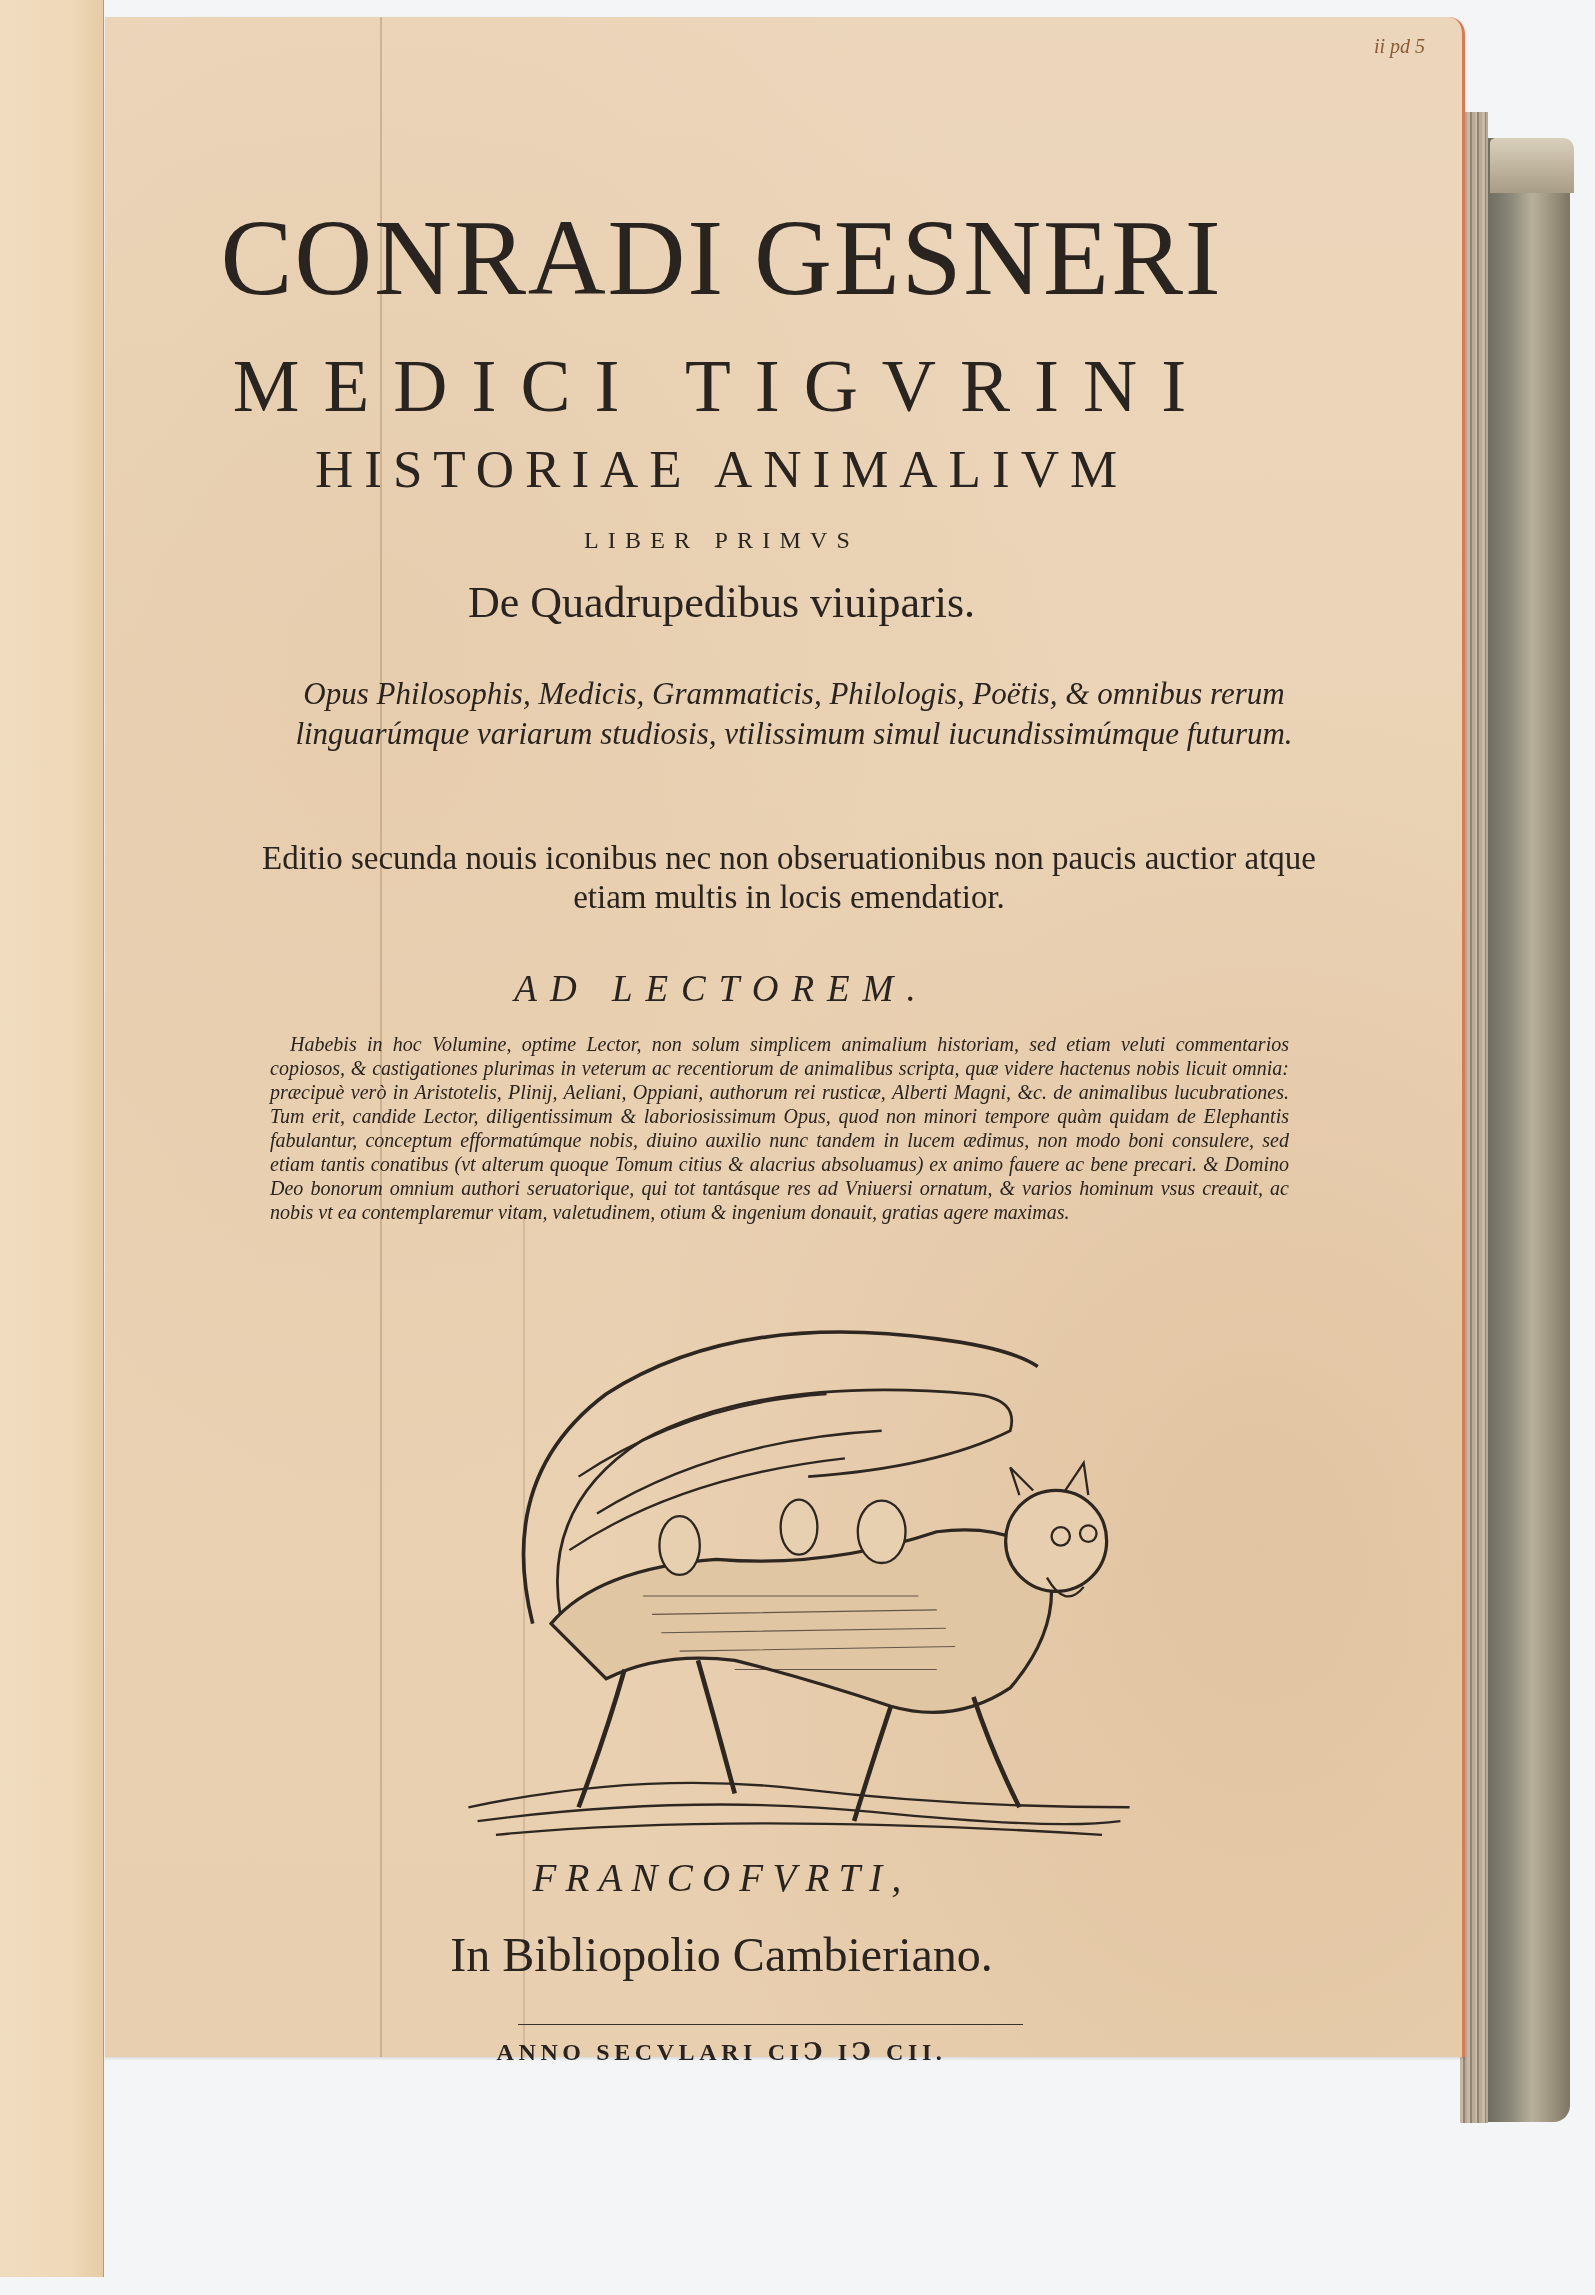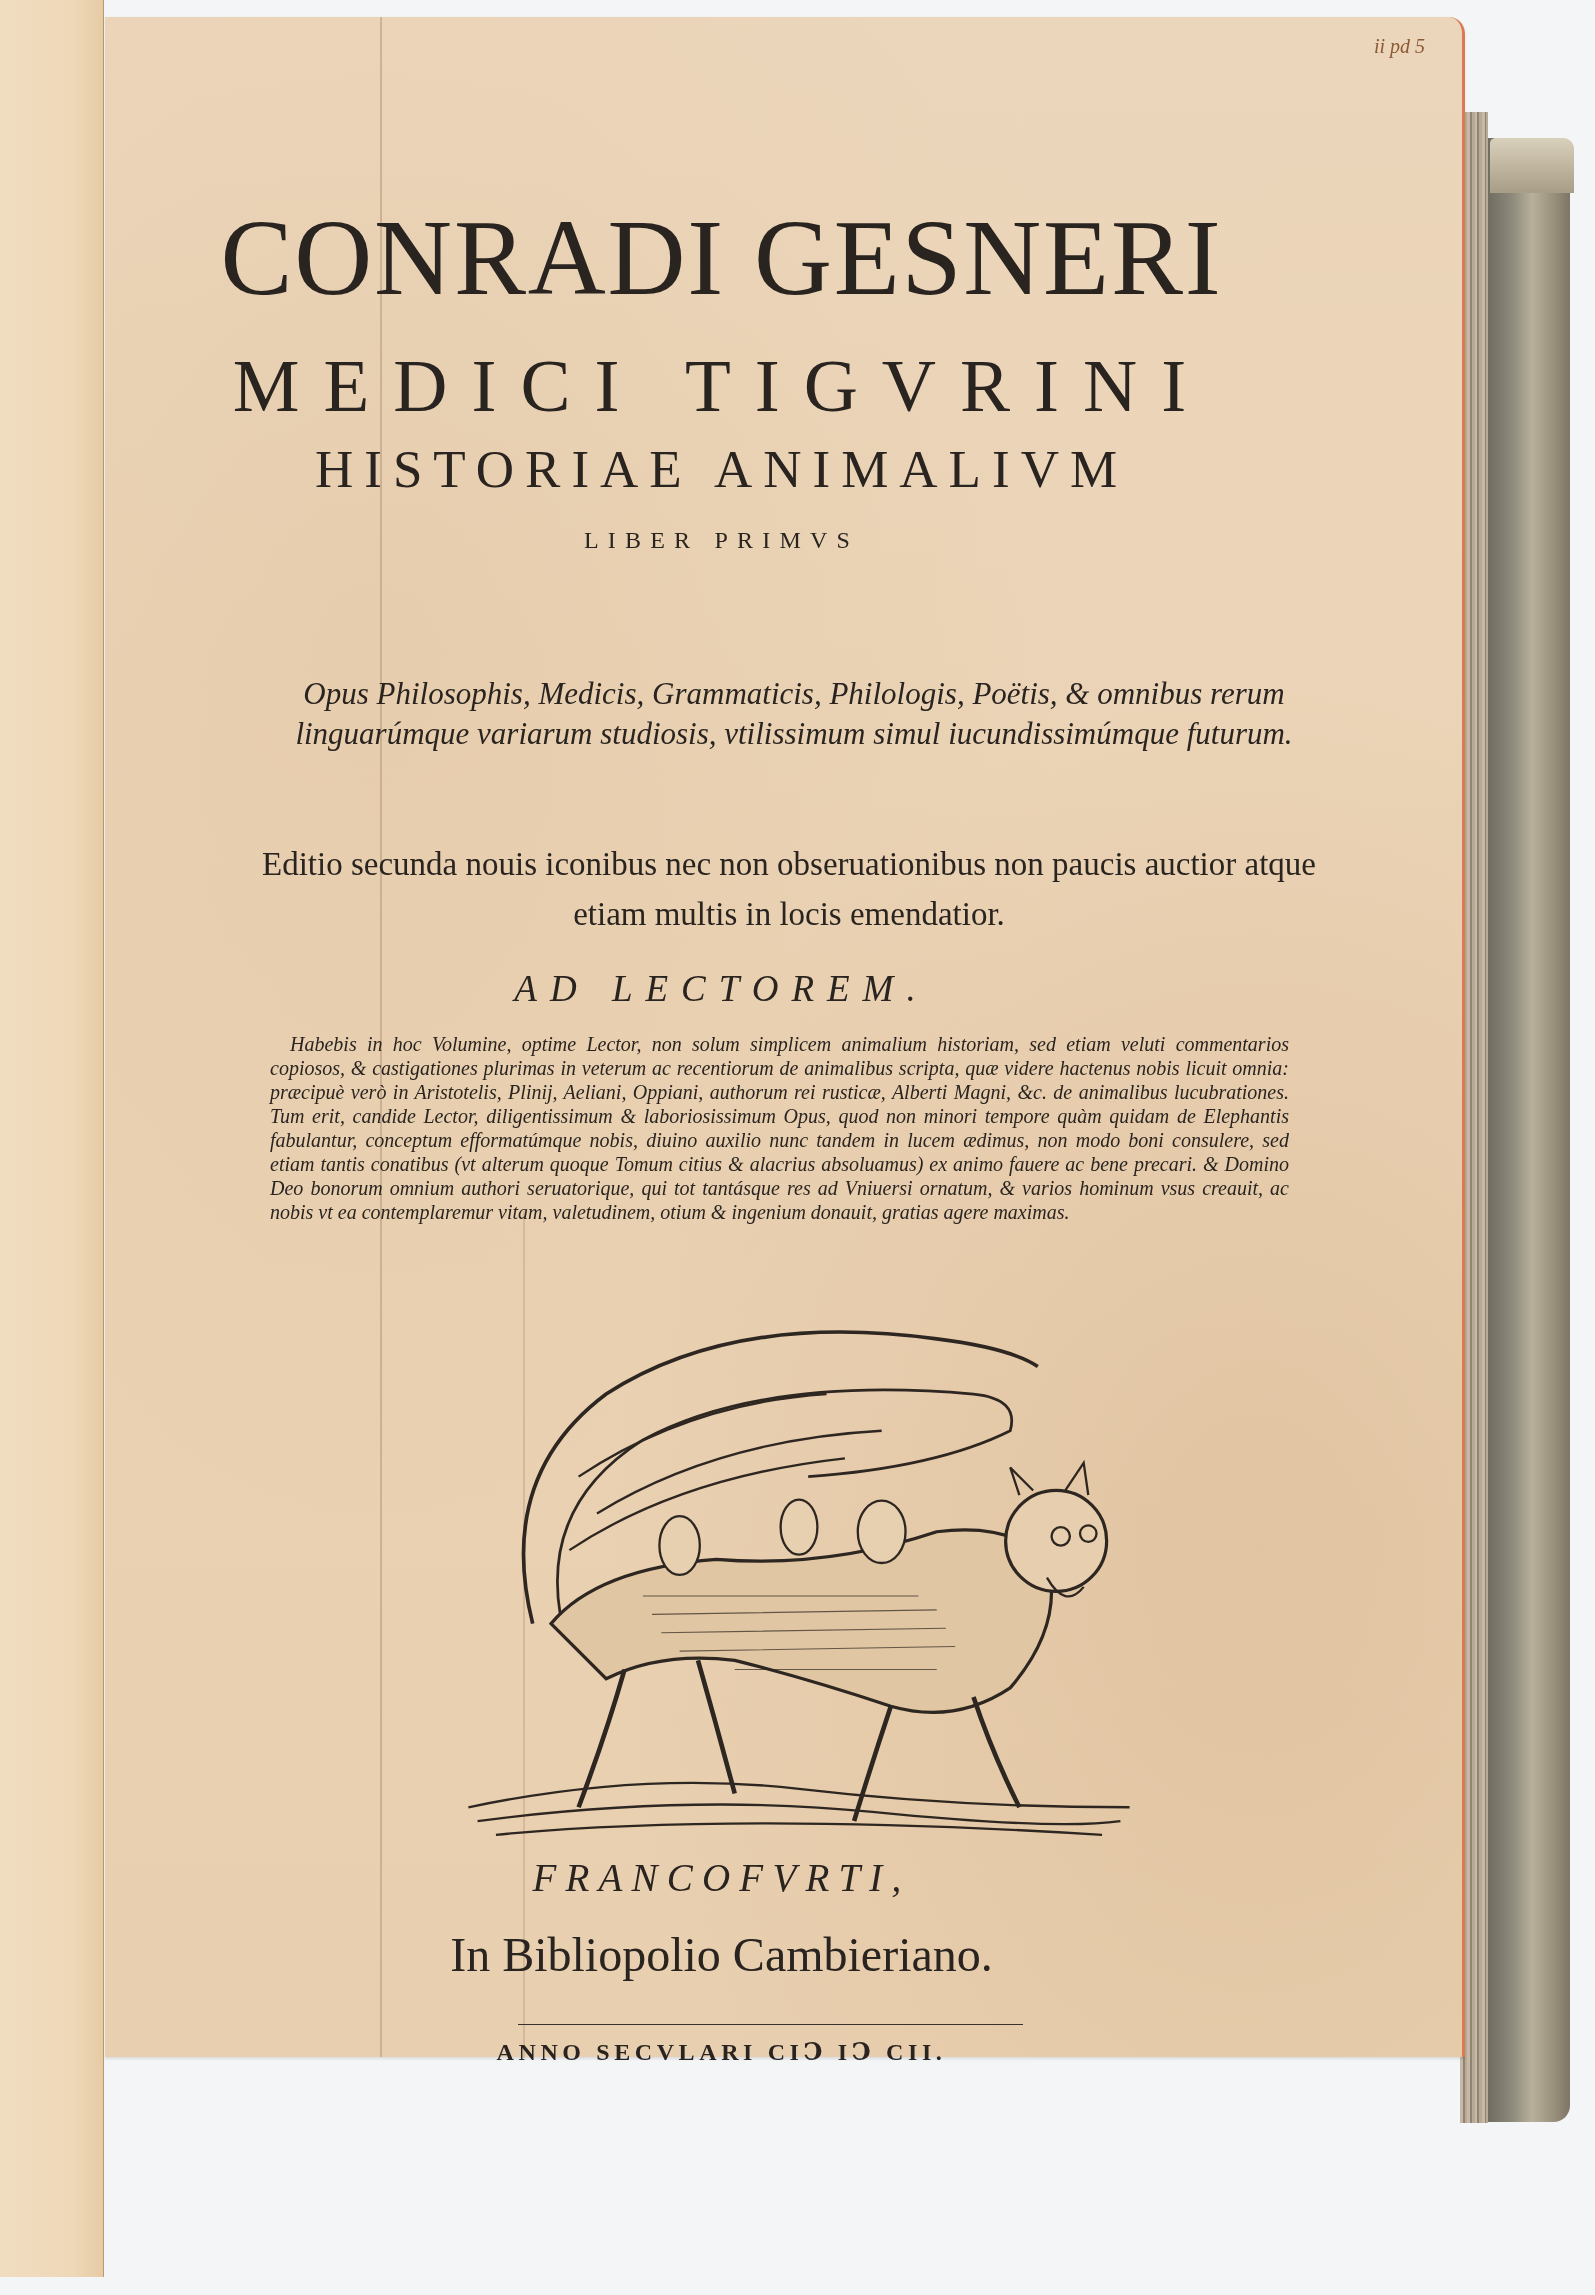--- a/index.html
+++ b/index.html
@@ -47,21 +47,21 @@
   }
   .block { position:absolute; left:1px; width:1231px; text-align:center; color:#2a2420; }
   .t1 { top:179px; font-size:108px; letter-spacing:1.8px; }
   .t2 { top:326px; font-size:75px; letter-spacing:24px; }
   .t3 { top:422px; font-size:53px; letter-spacing:11px; }
   .t4 { top:510px; font-size:24px; letter-spacing:9.2px; }
   .t5 { top:560px; font-size:44px; }
   .subtitle {
     top:657px; left:138px; width:1102px; font-style:italic; font-size:31px; line-height:40px;
   }
-  .edition { top:822px; left:119px; width:1130px; font-size:33px; line-height:50px; }
+  .edition { top:822px; left:119px; width:1130px; font-size:33px; line-height:39px; }
   .ad { top:950px; font-style:italic; font-size:37px; letter-spacing:13px; }
   .preface {
     top:1015px; left:165px; width:1019px; text-align:justify; font-style:italic;
     font-size:20px; line-height:24px; text-indent:20px;
   }
   .woodcut {
     position:absolute; left:354px; top:1276px; width:680px; height:551px;
   }
   .city { top:1838px; font-style:italic; font-size:39px; letter-spacing:9.2px; }
   .publisher { top:1910px; font-size:48px; }
@@ -81,20 +81,21 @@
 <div class="page">
   <div class="fold1"></div>
   <div class="fold2"></div>
 
   <div class="handwriting">ii pd 5</div>
 
   <div class="block t1">CONRADI GESNERI</div>
   <div class="block t2">MEDICI TIGVRINI</div>
   <div class="block t3">HISTORIAE ANIMALIVM</div>
   <div class="block t4">LIBER PRIMVS</div>
+  <div class="block t5">De Quadrupedibus viuiparis.</div>
 
   <div class="block subtitle">Opus Philosophis, Medicis, Grammaticis, Philologis, Poëtis, &amp; omnibus rerum linguarúmque variarum studiosis, vtilissimum simul iucundissimúmque futurum.</div>
   <div class="block edition">Editio secunda nouis iconibus nec non obseruationibus non paucis auctior atque etiam multis in locis emendatior.</div>
 
   <div class="block ad">AD LECTOREM.</div>
   <div class="block preface">Habebis in hoc Volumine, optime Lector, non solum simplicem animalium historiam, sed etiam veluti commentarios copiosos, &amp; castigationes plurimas in veterum ac recentiorum de animalibus scripta, quæ videre hactenus nobis licuit omnia: præcipuè verò in Aristotelis, Plinij, Aeliani, Oppiani, authorum rei rusticæ, Alberti Magni, &amp;c. de animalibus lucubrationes. Tum erit, candide Lector, diligentissimum &amp; laboriosissimum Opus, quod non minori tempore quàm quidam de Elephantis fabulantur, conceptum efformatúmque nobis, diuino auxilio nunc tandem in lucem ædimus, non modo boni consulere, sed etiam tantis conatibus (vt alterum quoque Tomum citius &amp; alacrius absoluamus) ex animo fauere ac bene precari. &amp; Domino Deo bonorum omnium authori seruatorique, qui tot tantásque res ad Vniuersi ornatum, &amp; varios hominum vsus creauit, ac nobis vt ea contemplaremur vitam, valetudinem, otium &amp; ingenium donauit, gratias agere maximas.</div>
 
   <svg class="woodcut" viewBox="0 0 740 600">
     <g fill="none" stroke="#2e2620" stroke-width="2.5">
 

